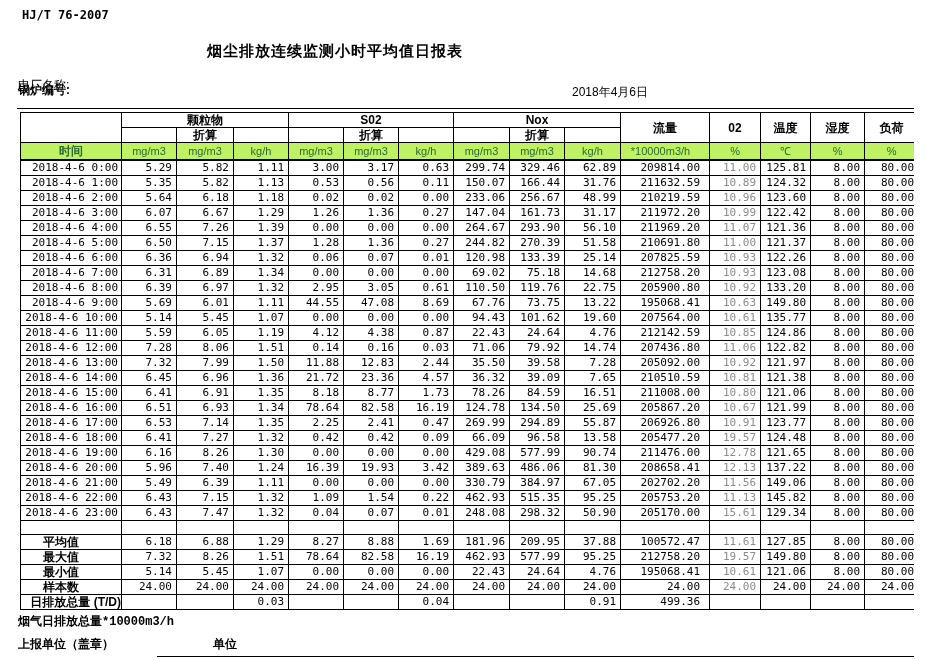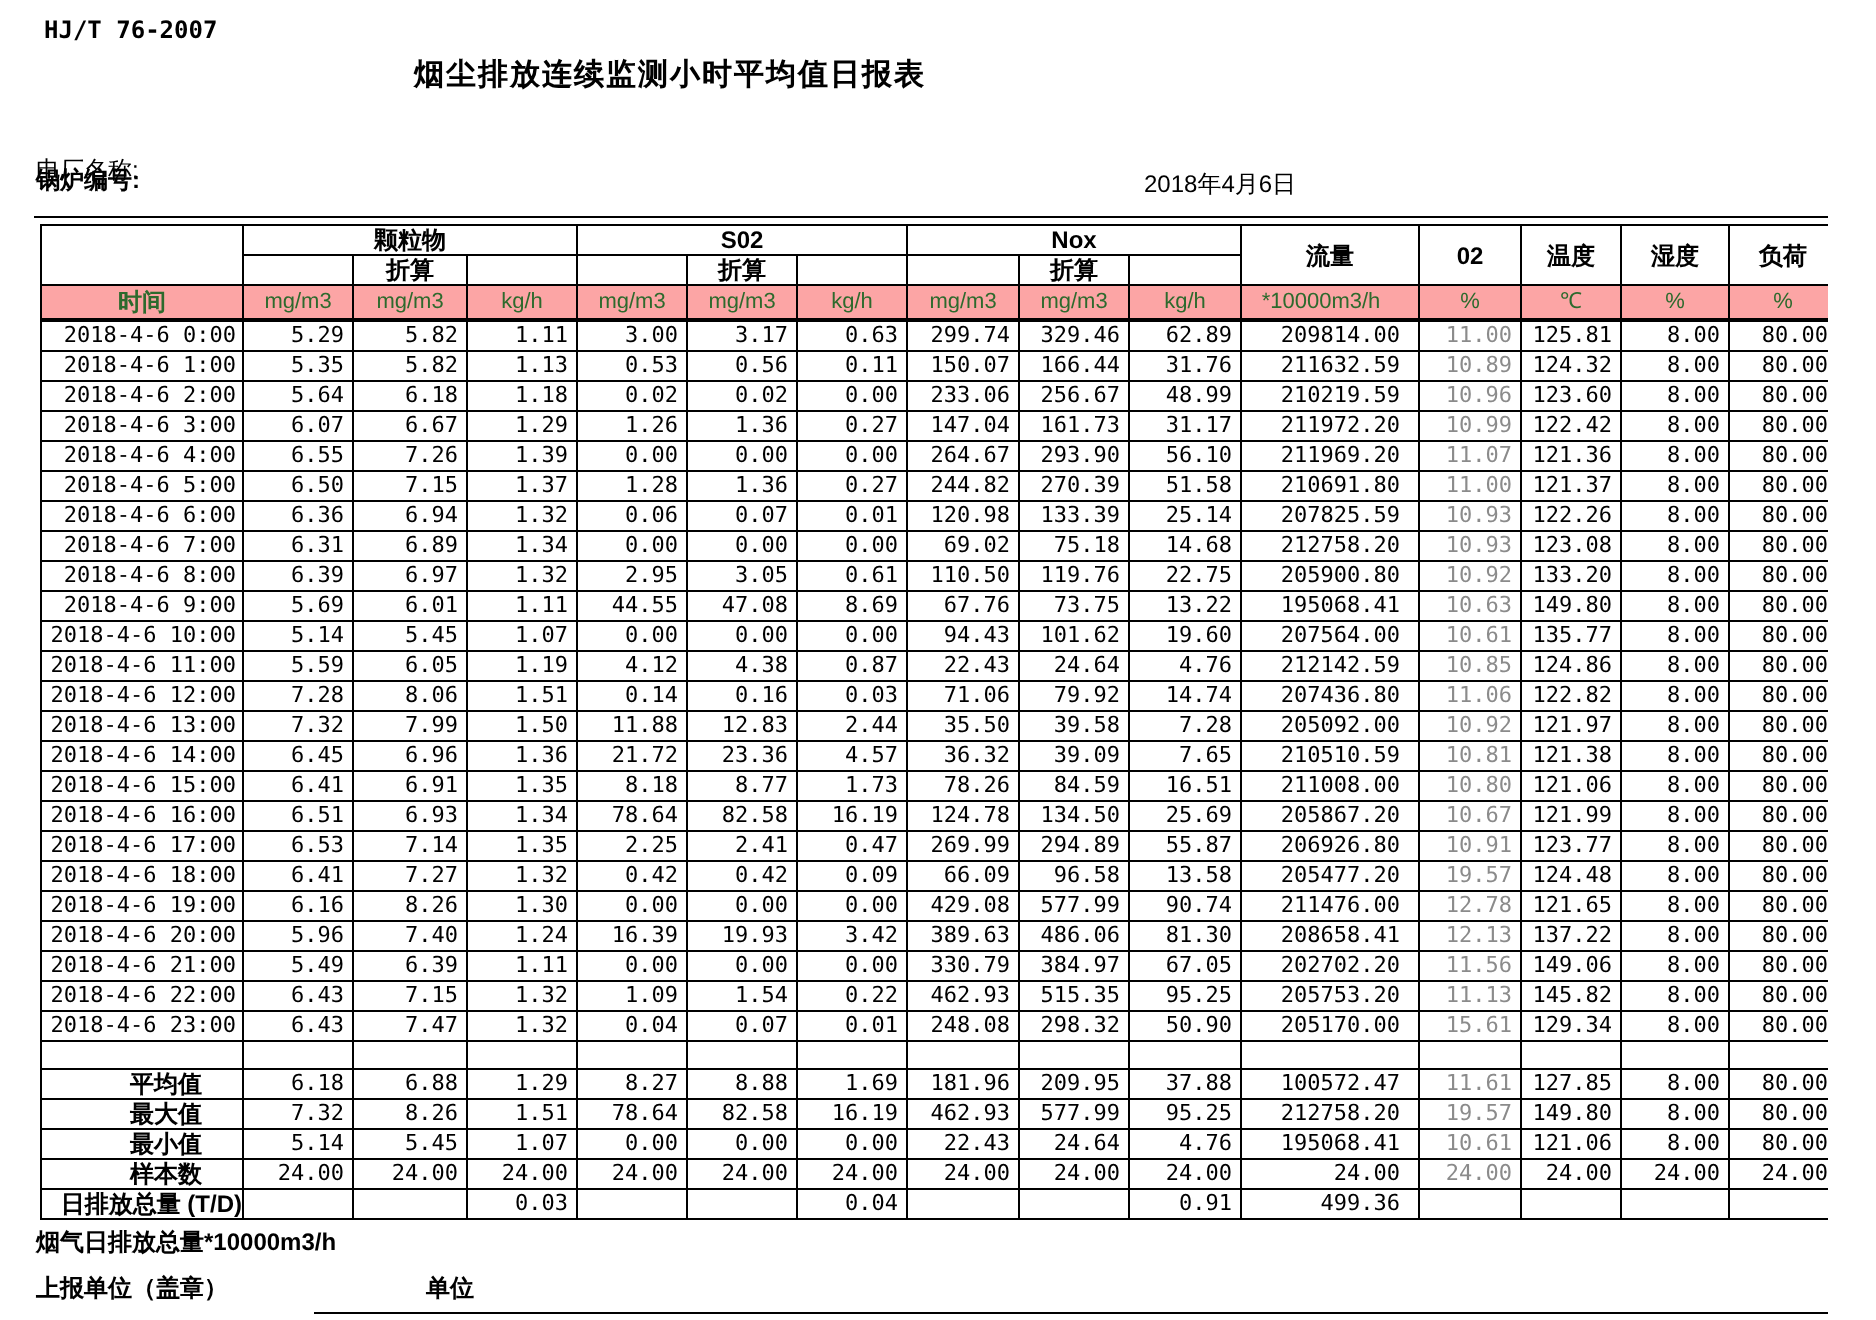--- a/index.html
+++ b/index.html
@@ -1,47 +1,47 @@
 <!DOCTYPE html>
 <html><head>
 <meta charset="utf-8">
 <style>
   html,body{margin:0;padding:0;background:#fff;}
   #page{position:relative;width:914px;height:660px;background:#fff;overflow:hidden;
         font-family:"Liberation Sans",sans-serif;color:#000;}
   .abs{position:absolute;white-space:nowrap;}
   #standard{left:22px;top:8px;font-size:12px;font-weight:bold;font-family:"DejaVu Sans Mono",monospace;}
-  #title{left:207px;top:28px;font-size:15px;font-weight:bold;letter-spacing:1px;}
+  #title{left:207px;top:42px;font-size:15px;font-weight:bold;letter-spacing:1px;}
   #plant-label{left:18px;top:64px;font-size:12px;font-weight:normal;margin-top:13px;}
   #boiler-label{left:18px;top:82px;font-size:12px;font-weight:bold;}
   #report-date{left:572px;top:84px;font-size:12px;}
   #top-rule{left:17px;top:108px;width:900px;height:1px;background:#000;}
   #bottom-rule{left:157px;top:656px;width:781px;height:1px;background:#000;}
 
   table#report{position:absolute;left:20px;top:112px;width:899px;
     border-collapse:collapse;table-layout:fixed;font-size:11px;}
   #report td{border:1px solid #000;height:14px;line-height:14px;padding:0 4px 0 0;
     text-align:right;white-space:nowrap;overflow:hidden;
     font-family:"DejaVu Sans Mono",monospace;}
   #report thead td{text-align:center;padding:0;font-family:"Liberation Sans",sans-serif;}
   #report tr.group-row td{height:14px;}
   #report tr.conv-row td{height:13px;}
   .th-group{font-size:12px;font-weight:bold;}
-  #report tr.unit-row td{background:#fca5a5;color:#2d6a2d;height:16px;
+  #report tr.unit-row td{background:#bef264;color:#2d6a2d;height:16px;
     border-bottom:2px solid #000;font-size:11px;}
   #report tr.unit-row td.time-head{font-size:12px;font-weight:bold;}
   #report tbody.data td:first-child{padding-right:3px;}
   #report td:nth-child(11){padding-right:9px;}
   #report tbody.data td:nth-child(12),
   #report tbody.sum  td:nth-child(12){color:#8b8b8b;}
   #report tbody.sum td:first-child{font-family:"Liberation Sans",sans-serif;
-    font-weight:bold;font-size:12px;padding-right:20px;}
+    font-weight:bold;font-size:12px;padding-right:20px;text-align:center;}
   #report tbody.sum tr:last-of-type td:first-child{text-align:right;padding-left:2px;padding-right:0;}
   #report tbody.spacer td{height:13px;}
-  #footer-flow{left:18px;top:613px;font-size:12px;font-weight:bold;}
+  #footer-flow{left:18px;top:613px;font-size:12px;font-weight:bold;font-family:Liberation Mono, monospace;}
   #footer-report-unit{left:18px;top:636px;font-size:12px;font-weight:bold;text-align:right;}
   #footer-unit{left:213px;top:636px;font-size:12px;font-weight:bold;}
 </style>
 </head>
 <body>
 
 <div id="page">
 
   <div id="standard" class="abs">HJ/T  76-2007</div>
   <div id="title" class="abs">烟尘排放连续监测小时平均值日报表</div>

